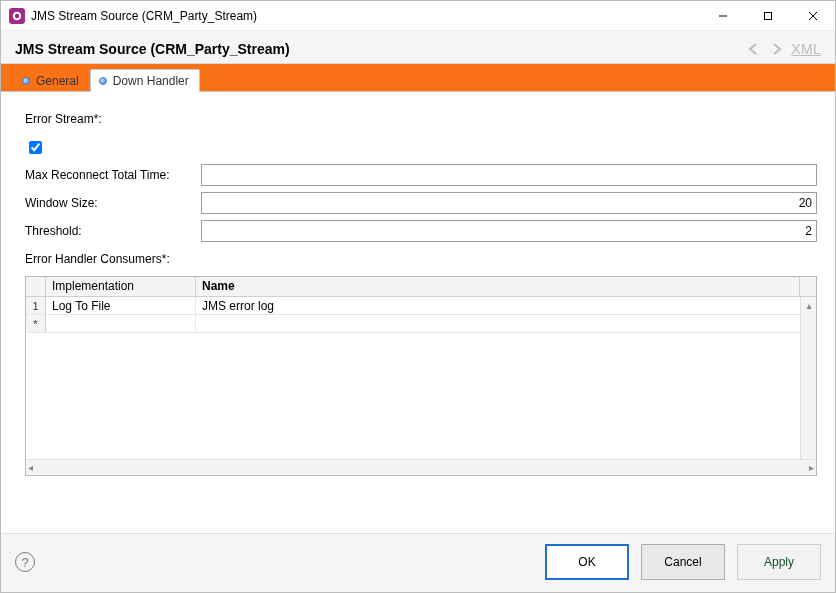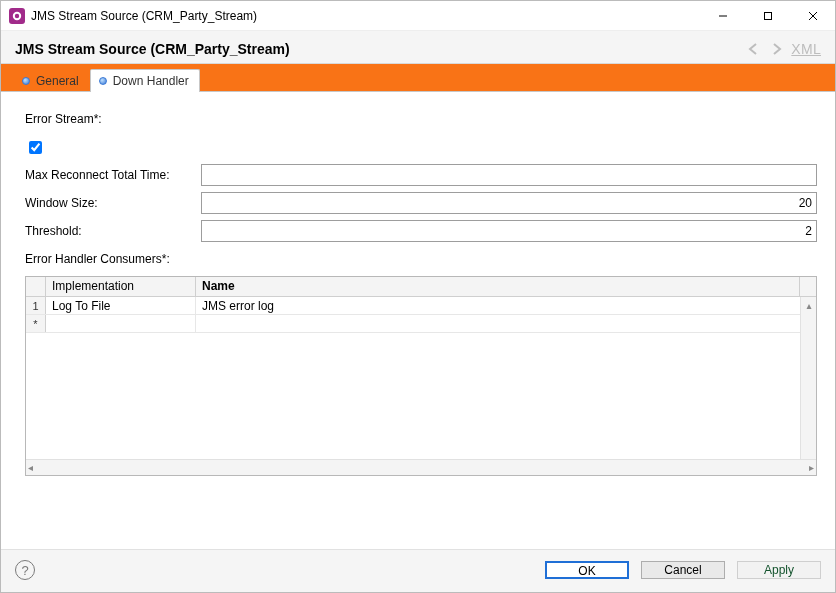--- a/index.html
+++ b/index.html
@@ -227,21 +227,21 @@
   .help-icon {
     width: 20px; height: 20px;
     border: 1.5px solid #7a7a7a;
     border-radius: 50%;
     display: flex; align-items: center; justify-content: center;
     color: #7a7a7a;
     font-size: 13px;
   }
   .dlg-buttons { margin-left: auto; display: flex; gap: 12px; }
   .dlg-btn {
-    width: 84px; height: 18px;
+    width: 84px; height: 36px;
     border: 1px solid #adadad;
     background: #e9e9e9;
     font-family: inherit; font-size: 12px;
   }
   .dlg-btn.primary {
     border: 2px solid #1f6fd6;
     background: #fff;
   }
   .dlg-btn:disabled { color:#14532d; background:#f2f2f2; border-color:#cfcfcf;}
 </style>

